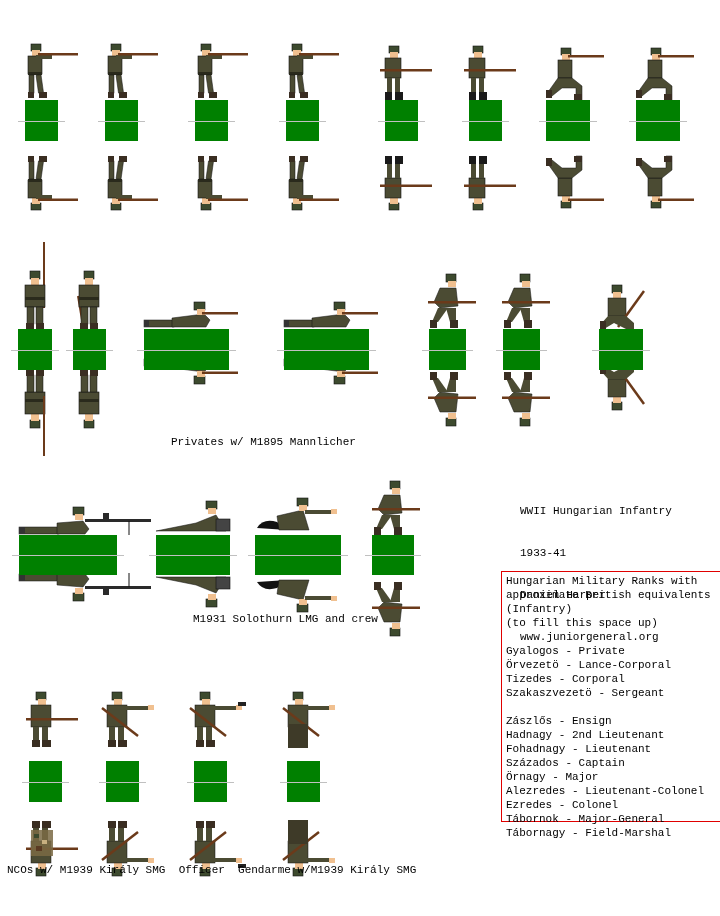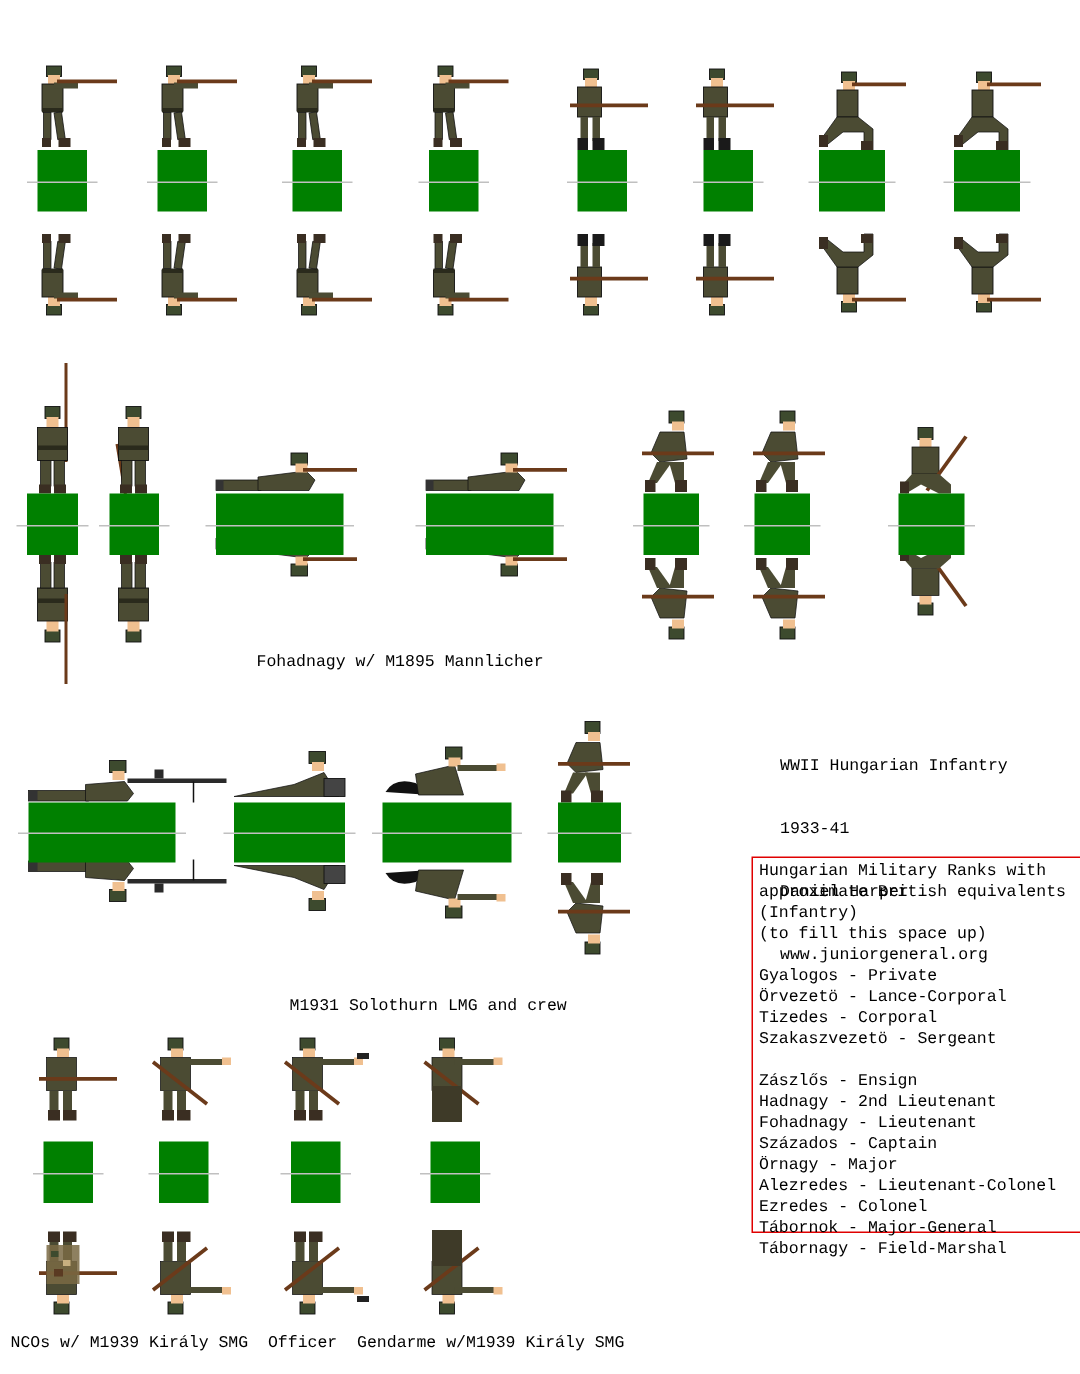--- a/index.html
+++ b/index.html
@@ -288,21 +288,21 @@
   <div class="fig" style="left:600px;top:274px;">
     <svg width="60" height="150">
         <use href="#kneel-port" transform="translate(0,11)"></use>
         <use href="#kneel-port" transform="translate(0,136) scale(1,-1)"></use>
       </svg>
   </div>
   <div class="base" style="left:599px;top:329px;width:44px;height:41px;">
       <div class="fold"></div>
     </div>
 
-  <div class="label" style="left:171px;top:435px;">Fohadnagy w/ M1895 Mannlicher</div>
+  <div class="label" style="left:171px;top:435px;">Privates w/ M1895 Mannlicher</div>
 
   <div class="credits">
     <div>WWII Hungarian Infantry</div>
     <div>1933-41</div>
     <div>Daniel Harper</div>
     <div>www.juniorgeneral.org</div>
   </div>
 
   <div class="fig" style="left:19px;top:505px;">
     <svg width="140" height="100">
@@ -337,21 +337,21 @@
   <div class="fig" style="left:372px;top:472px;">
     <svg width="60" height="170">
         <use href="#advance" transform="translate(0,9)"></use>
         <use href="#advance" transform="translate(0,164) scale(1,-1)"></use>
       </svg>
   </div>
   <div class="base" style="left:372px;top:535px;width:42px;height:40px;">
       <div class="fold"></div>
     </div>
 
-  <div class="label" style="left:155px;top:664px;padding-left:38px;">M1931 Solothurn LMG and crew</div>
+  <div class="label" style="left:155px;top:612px;padding-left:38px;">M1931 Solothurn LMG and crew</div>
 
   <div class="ranks-box">
     <div>Hungarian Military Ranks with</div>
     <div>approximate British equivalents</div>
     <div>(Infantry)</div>
     <div>(to fill this space up)</div>
     <div class="gap"></div>
     <div>Gyalogos - Private</div>
     <div>Örvezetö - Lance-Corporal</div>
     <div>Tizedes - Corporal</div>
@@ -409,15 +409,15 @@
         <use href="#point-stand" transform="translate(0,4)"></use>
         <use href="#point-stand" transform="translate(0,188) scale(1,-1)"></use>
       <rect x="5" y="36" width="20" height="24" fill="#3e3a28"></rect>
       <rect x="5" y="132" width="20" height="24" fill="#3e3a28"></rect>
     </svg>
   </div>
   <div class="base" style="left:287px;top:761px;width:33px;height:41px;">
       <div class="fold"></div>
     </div>
 
-  <div class="label" style="left:7px;top:889px;">NCOs w/ M1939 Király SMG  Officer  Gendarme w/M1939 Király SMG</div>
+  <div class="label" style="left:7px;top:863px;">NCOs w/ M1939 Király SMG  Officer  Gendarme w/M1939 Király SMG</div>
 
 </div>
 
 </body></html>

